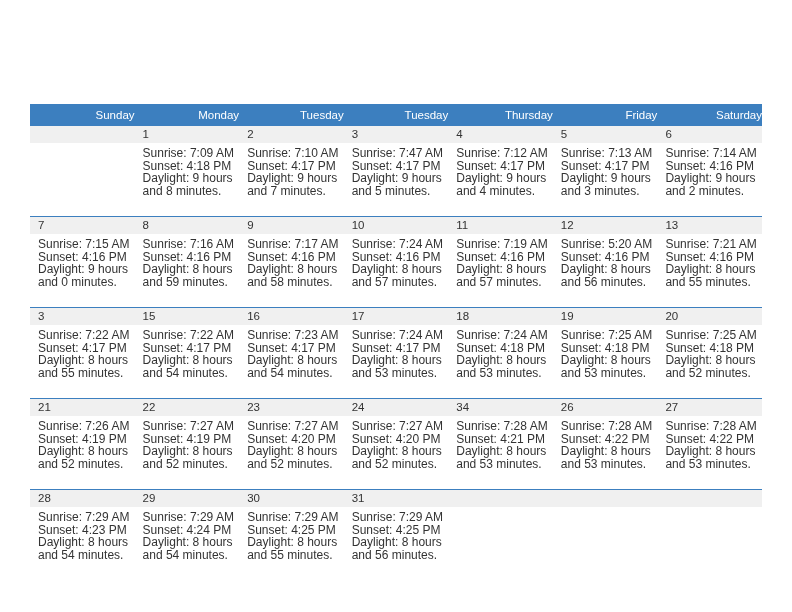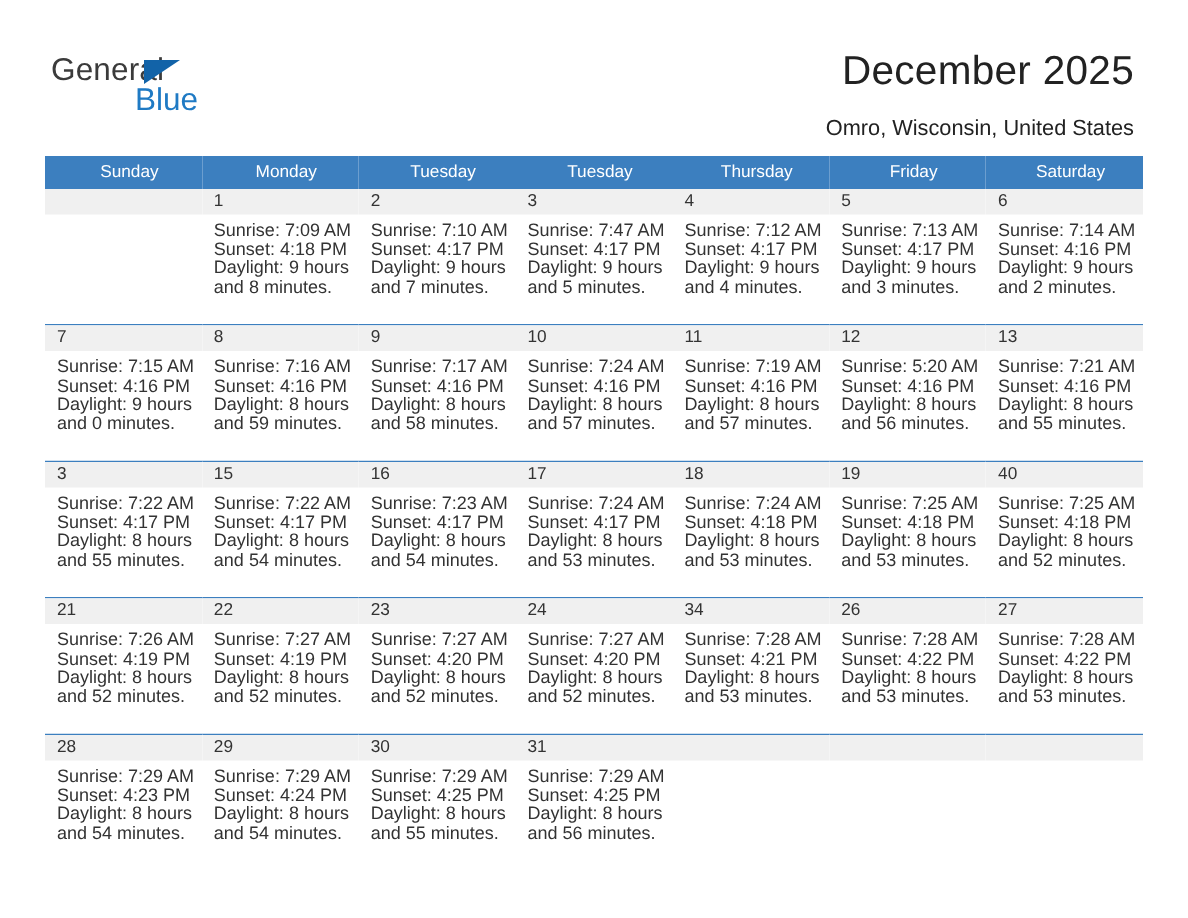--- a/index.html
+++ b/index.html
@@ -92,21 +92,21 @@
     top: 104px;
     width: 732px;
     border-collapse: collapse;
     table-layout: fixed;
   }
   .calendar th {
     background: #3c7fbf;
     color: #ffffff;
     font-size: 11.5px;
     font-weight: normal;
-    text-align: center;
+    text-align: right;
     padding: 5px 0 5px 8px;
     height: 12px;
     border: none;
     margin-top: 32px;
   }
   .calendar td {
     vertical-align: top;
     padding: 0;
     border: none;
     width: 104.57px;
@@ -144,31 +144,20 @@
   }
   .info div {
     white-space: nowrap;
   }
 </style>
 </head>
 <body>
 
 <div class="page">
 
-  <div class="topbar">
-
-    <div class="logo">
-      <span class="logo-general">General</span>
-      <span class="logo-triangle"></span>
-      <span class="logo-blue">Blue</span>
-    </div>
-
-    <div class="title">December 2025</div>
-    <div class="subtitle">Omro, Wisconsin, United States</div>
-  </div>
 
   <table class="calendar">
     <thead>
       <tr id="header-row">
           <th>Sunday</th>
           <th>Monday</th>
           <th>Tuesday</th>
           <th>Tuesday</th>
           <th>Thursday</th>
           <th>Friday</th>
@@ -390,21 +379,21 @@
               <div class="info">
                 <div>Sunrise: 7:25 AM</div>
                 <div>Sunset: 4:18 PM</div>
                 <div>Daylight: 8 hours</div>
                 <div>and 53 minutes.</div>
               </div>
             </div>
           </td>
           <td>
             <div class="cell">
-              <div class="daynum">40</div>
+              <div class="daynum">20</div>
               <div class="info">
                 <div>Sunrise: 7:25 AM</div>
                 <div>Sunset: 4:18 PM</div>
                 <div>Daylight: 8 hours</div>
                 <div>and 52 minutes.</div>
               </div>
             </div>
           </td>
         </tr>
         <tr class="weekrow">

